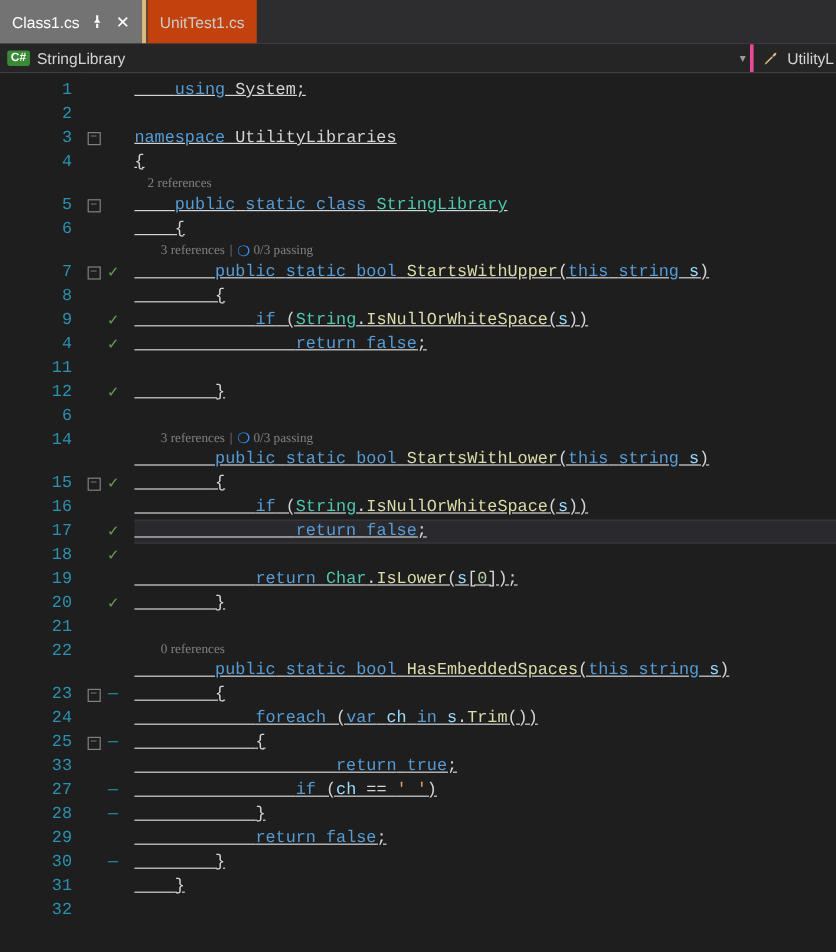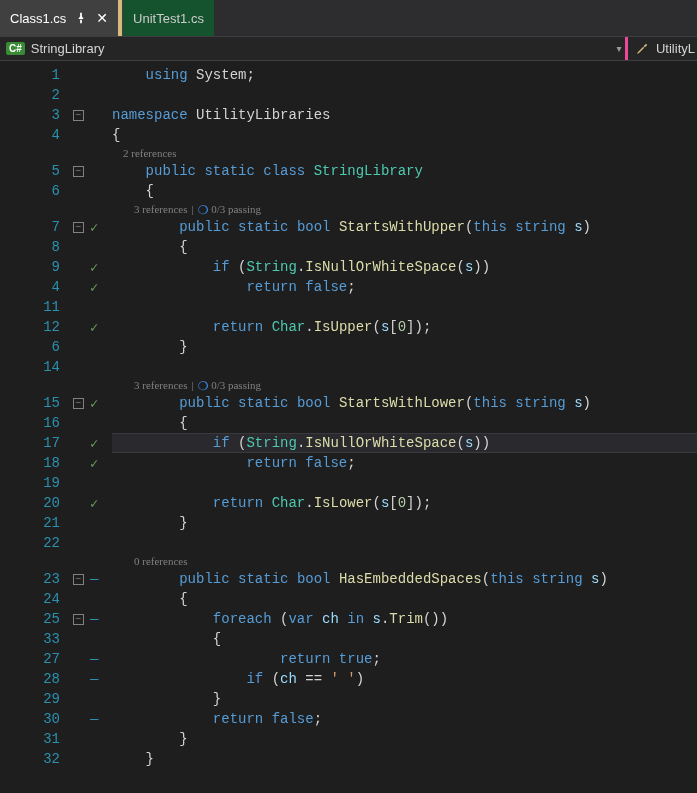--- a/index.html
+++ b/index.html
@@ -23,25 +23,25 @@
   .tab {
     display: flex;
     align-items: center;
     padding: 0 10px;
     font-family: "Segoe UI", sans-serif;
     font-size: 13px;
     cursor: pointer;
     position: relative;
   }
   .tab.active {
-    background: #404040;
+    background: #737373;
     color: #fff;
   }
   .tab.inactive {
-    background: #14532d;
+    background: #c2410c;
     color: #ccc;
     border-left: 1px solid #3e3e42;
   }
   .tab .pin {
     margin-left: 8px;
     width: 14px;
     height: 14px;
   }
   .tab .close {
     margin-left: 8px;
@@ -165,20 +165,21 @@
   .code-area {
     flex: 1;
     padding-top: 4px;
     position: relative;
   }
   .code-line {
     height: 20px;
     line-height: 20px;
     white-space: pre;
     position: relative;
+    text-decoration: underline;
   }
   .codelens-line {
     height: 16px;
     line-height: 16px;
     font-family: Liberation Serif, serif;
     font-size: 11px;
     color: #808080;
     white-space: pre;
   }
   .codelens-sep {
@@ -411,21 +412,20 @@
   <div class="codelens-line"><span>    </span><span>2 references</span></div>
   <div class="code-line"><span class="plain">    </span><span class="kw">public</span><span class="plain"> </span><span class="kw">static</span><span class="plain"> </span><span class="kw">class</span><span class="plain"> </span><span class="type">StringLibrary</span></div>
   <div class="code-line"><span class="plain">    </span><span class="plain">{</span></div>
 
   <div class="codelens-line"><span>        </span><span>3 references</span><span class="codelens-sep">|</span><span class="codelens-icon">❍</span> <span>0/3 passing</span></div>
   <div class="code-line"><span class="plain">        </span><span class="kw">public</span><span class="plain"> </span><span class="kw">static</span><span class="plain"> </span><span class="kw">bool</span><span class="plain"> </span><span class="ident">StartsWithUpper</span><span class="plain">(</span><span class="kw">this</span><span class="plain"> </span><span class="kw">string</span><span class="plain"> </span><span class="param">s</span><span class="plain">)</span></div>
   <div class="code-line"><span class="plain">        </span><span class="plain">{</span></div>
   <div class="code-line"><span class="plain">            </span><span class="kw">if</span><span class="plain"> (</span><span class="type">String</span><span class="plain">.</span><span class="ident">IsNullOrWhiteSpace</span><span class="plain">(</span><span class="param">s</span><span class="plain">))</span></div>
   <div class="code-line"><span class="plain">                </span><span class="kw">return</span><span class="plain"> </span><span class="kw">false</span><span class="plain">;</span></div>
   <div class="code-line"></div>
-  <div class="code-line"><span class="plain">            </span><span class="kw">return</span><span class="plain"> </span><span class="type">Char</span><span class="plain">.</span><span class="ident">IsUpper</span><span class="plain">(</span><span class="param">s</span><span class="plain">[</span><span class="num">0</span><span class="plain">]);</span></div>
   <div class="code-line"><span class="plain">        </span><span class="plain">}</span></div>
   <div class="code-line"></div>
 
   <div class="codelens-line"><span>        </span><span>3 references</span><span class="codelens-sep">|</span><span class="codelens-icon">❍</span> <span>0/3 passing</span></div>
   <div class="code-line"><span class="plain">        </span><span class="kw">public</span><span class="plain"> </span><span class="kw">static</span><span class="plain"> </span><span class="kw">bool</span><span class="plain"> </span><span class="ident">StartsWithLower</span><span class="plain">(</span><span class="kw">this</span><span class="plain"> </span><span class="kw">string</span><span class="plain"> </span><span class="param">s</span><span class="plain">)</span></div>
   <div class="code-line"><span class="plain">        </span><span class="plain">{</span></div>
   <div class="code-line"><span class="plain">            </span><span class="kw">if</span><span class="plain"> (</span><span class="type">String</span><span class="plain">.</span><span class="ident">IsNullOrWhiteSpace</span><span class="plain">(</span><span class="param">s</span><span class="plain">))</span></div>
   <div class="code-line"><span class="plain">                </span><span class="kw">return</span><span class="plain"> </span><span class="kw">false</span><span class="plain">;</span></div>
   <div class="code-line"></div>
   <div class="code-line"><span class="plain">            </span><span class="kw">return</span><span class="plain"> </span><span class="type">Char</span><span class="plain">.</span><span class="ident">IsLower</span><span class="plain">(</span><span class="param">s</span><span class="plain">[</span><span class="num">0</span><span class="plain">]);</span></div>

